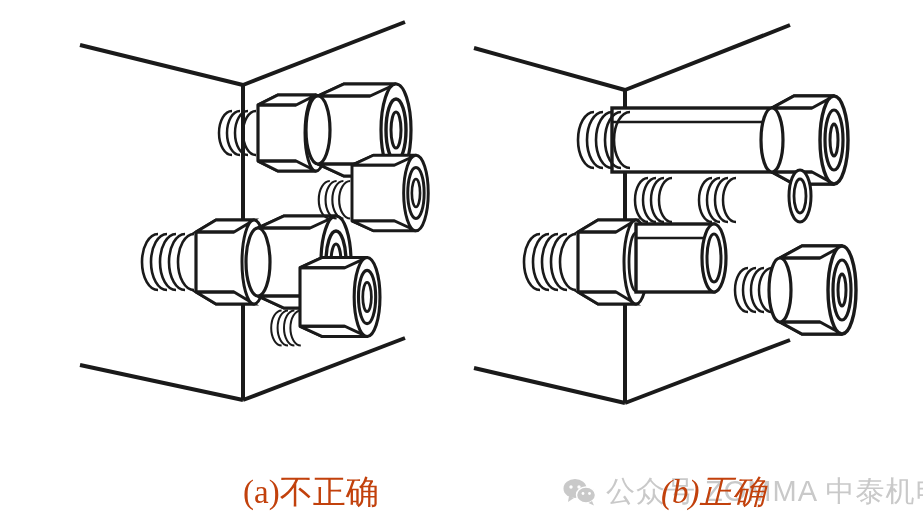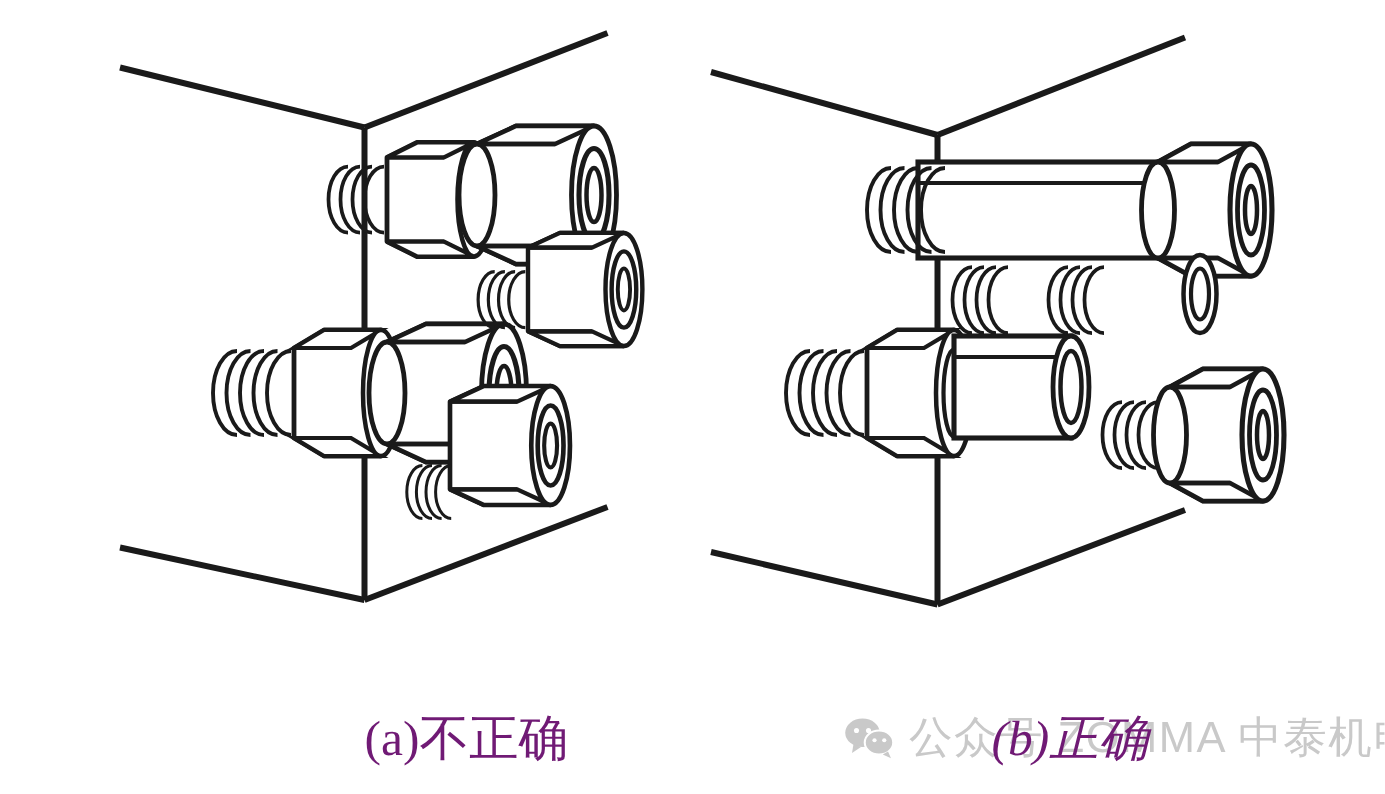--- a/index.html
+++ b/index.html
@@ -18,21 +18,21 @@
     position: absolute;
     left: 0;
     top: 0;
     width: 923px;
     height: 529px;
   }
   .caption {
     position: absolute;
     font-family: "Liberation Serif", "DejaVu Serif", serif;
     font-size: 33px;
-    color: #701a75;
+    color: #c2410c;
     white-space: nowrap;
     letter-spacing: 0px;
     z-index: 6;
   }
   #caption-a { left: 243px; top: 470px; }
   #caption-b { left: 661px; top: 470px; font-style: italic; }
 
   #watermark {
     position: absolute;
     left: 563px;

